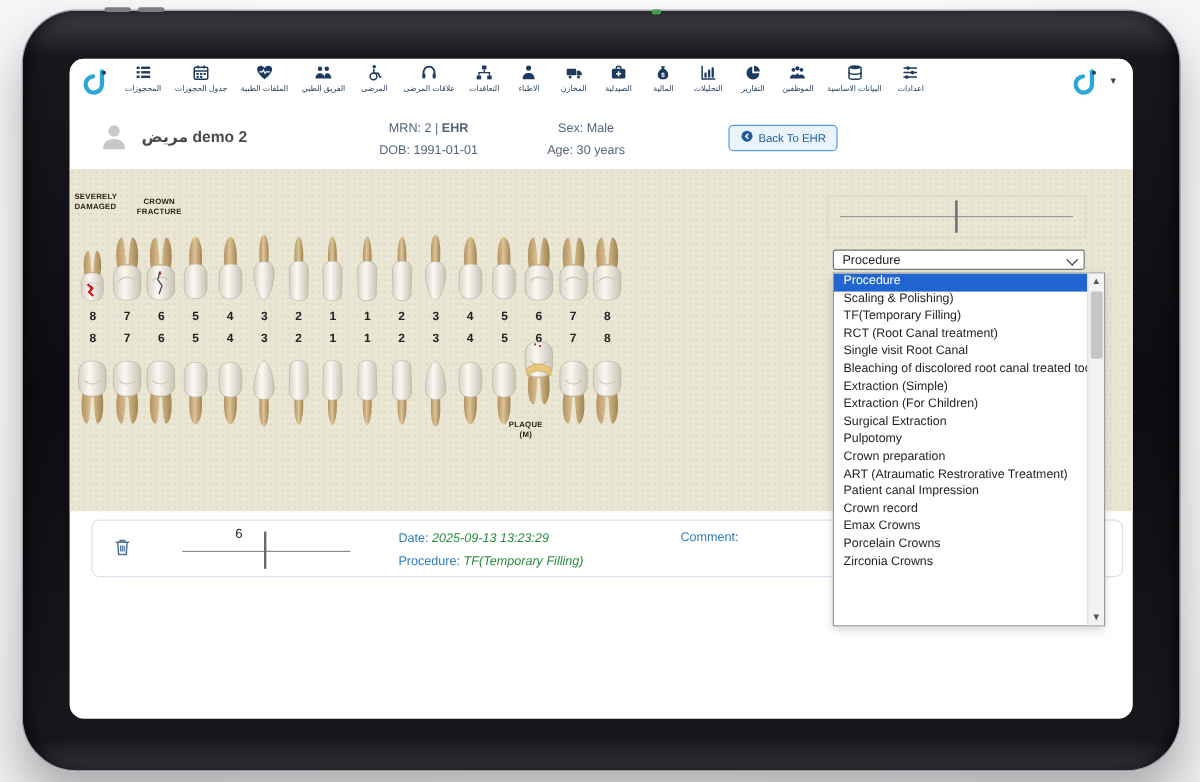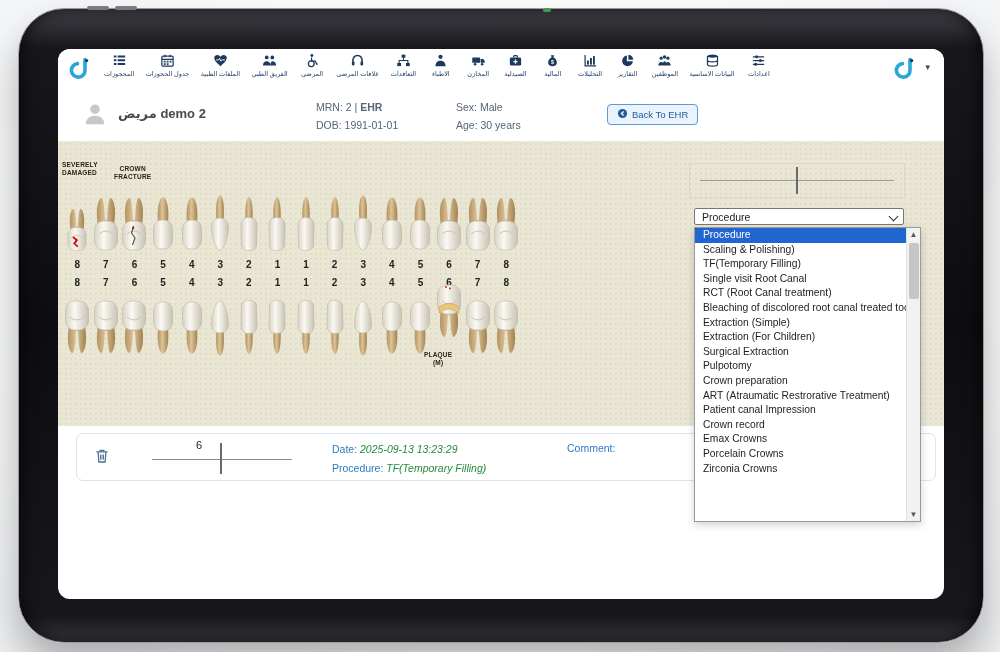--- a/index.html
+++ b/index.html
@@ -30,21 +30,21 @@
   .logo.right{left:auto;right:26px;}
   .caret{position:absolute;right:-12px;top:6px;font-size:9px;color:#444;}
   .nav-items{position:absolute;left:46px;top:4px;width:668px;display:flex;justify-content:space-between;}
   .nav-item{display:flex;flex-direction:column;align-items:center;color:#1c3a5e;cursor:pointer;min-width:26px;}
   .nav-item svg{display:block;}
   .nav-label{font-size:6.5px;margin-top:2px;white-space:nowrap;color:#1c3a5e;}
   
   .patient{position:absolute;left:0;top:42px;width:886px;height:50px;background:#fff;border-bottom:1px solid #e3e3e3;}
   .avatar{position:absolute;left:24px;top:10px;width:26px;height:26px;}
   .p-name{position:absolute;left:60px;top:15px;font-size:13px;font-weight:bold;color:#4a4a4a;}
-  .p-col{position:absolute;top:7px;font-size:10.5px;color:#53657a;line-height:18px;}
+  .p-col{position:absolute;top:7px;font-size:10.5px;color:#53657a;line-height:18px;text-align:center;}
   .p-col.c1{left:258px;}
   .p-col.c2{left:398px;}
   .p-col b{font-weight:bold;}
   .back-btn{
     position:absolute;left:549px;top:13px;display:flex;align-items:center;gap:4px;
     padding:3px 9px;font-size:9.5px;color:#1f5c99;background:#eaf3fc;
     border:1px solid #5b9bd5;border-radius:4px;cursor:pointer;white-space:nowrap;
   }
   
   .chart{
@@ -639,22 +639,22 @@
     <div class="proc-select">
       <span>Procedure</span>
       <span class="sel-caret"></span>
     </div>
 
     <div class="proc-list">
       <div class="opts" id="proc-options">
           <div class="option selected">Procedure</div>
           <div class="option">Scaling &amp; Polishing)</div>
           <div class="option">TF(Temporary Filling)</div>
+          <div class="option">RCT (Root Canal treatment)</div>
           <div class="option">Single visit Root Canal</div>
-          <div class="option">RCT (Root Canal treatment)</div>
           <div class="option">Bleaching of discolored root canal treated tooth</div>
           <div class="option">Extraction (Simple)</div>
           <div class="option">Extraction (For Children)</div>
           <div class="option">Surgical Extraction</div>
           <div class="option">Pulpotomy</div>
           <div class="option">Crown preparation</div>
           <div class="option">ART (Atraumatic Restrorative Treatment)</div>
           <div class="option">Patient canal Impression</div>
           <div class="option">Crown record</div>
           <div class="option">Emax Crowns</div>

